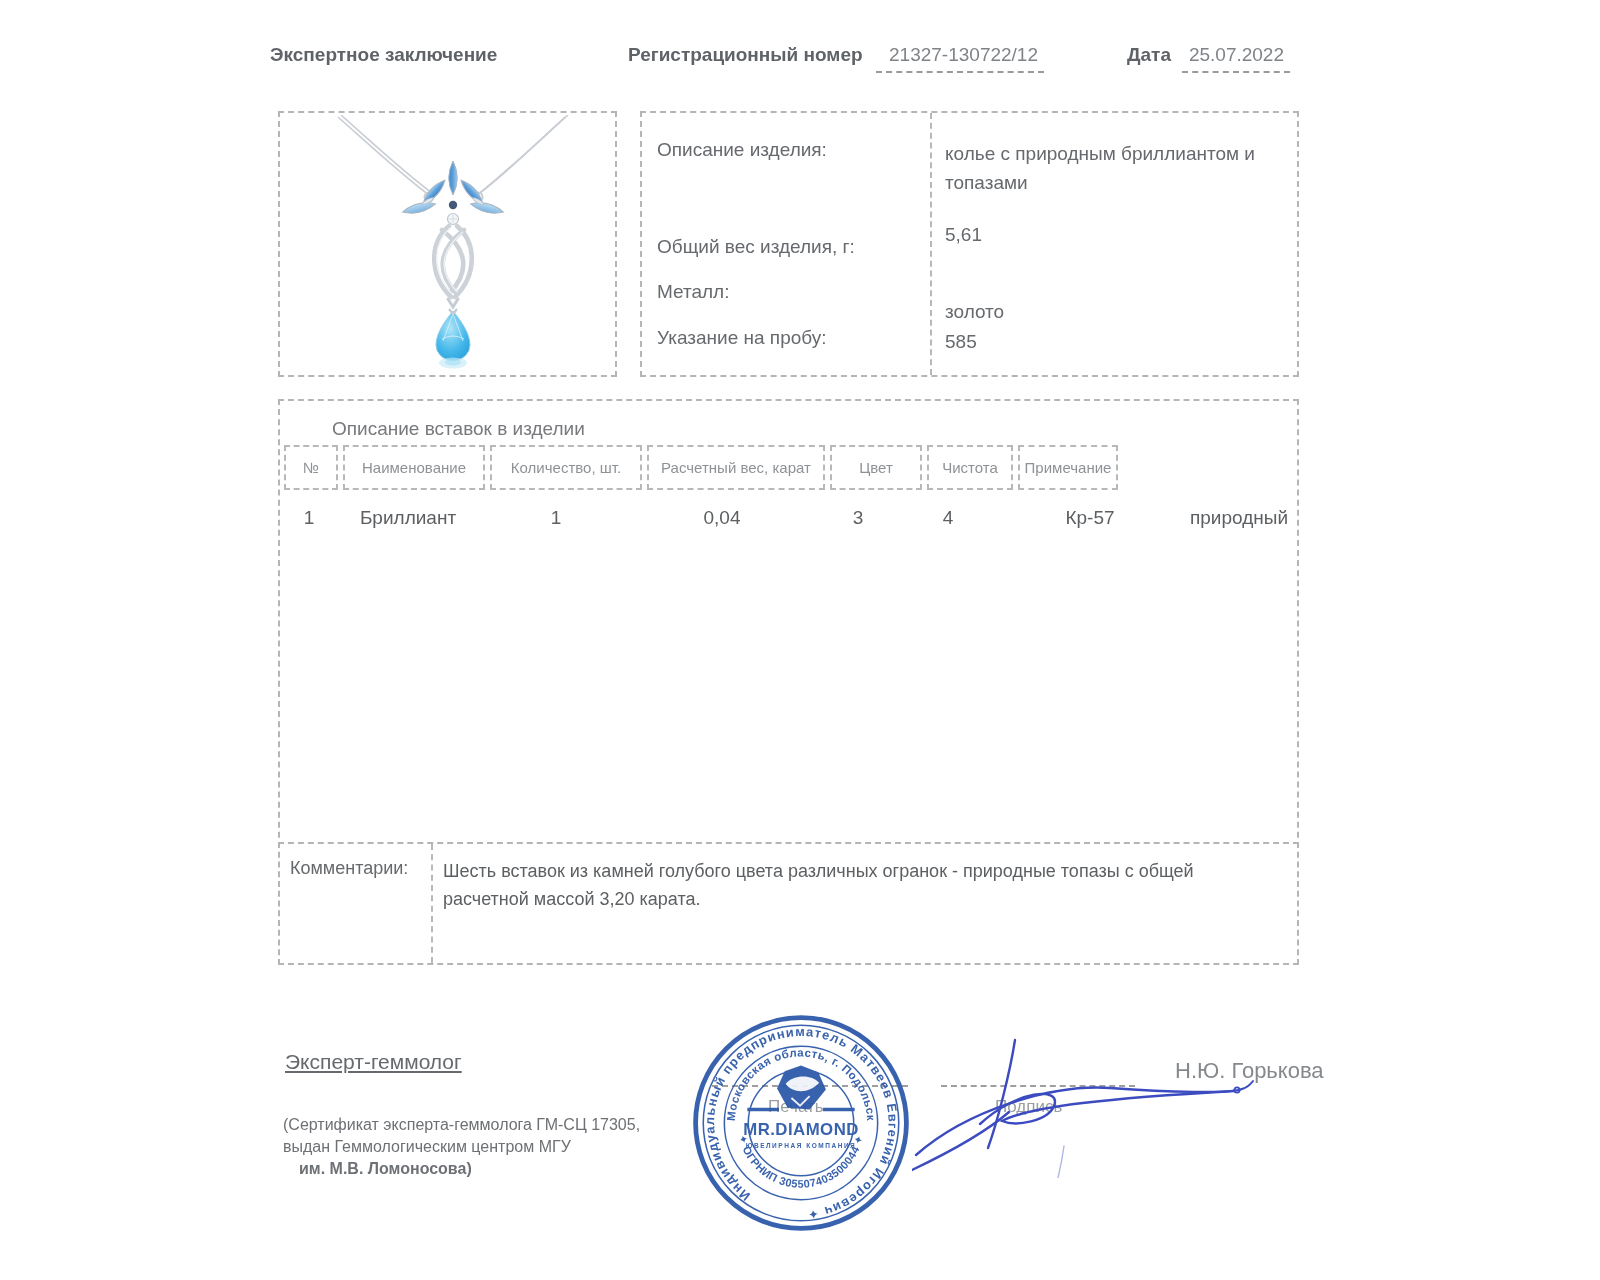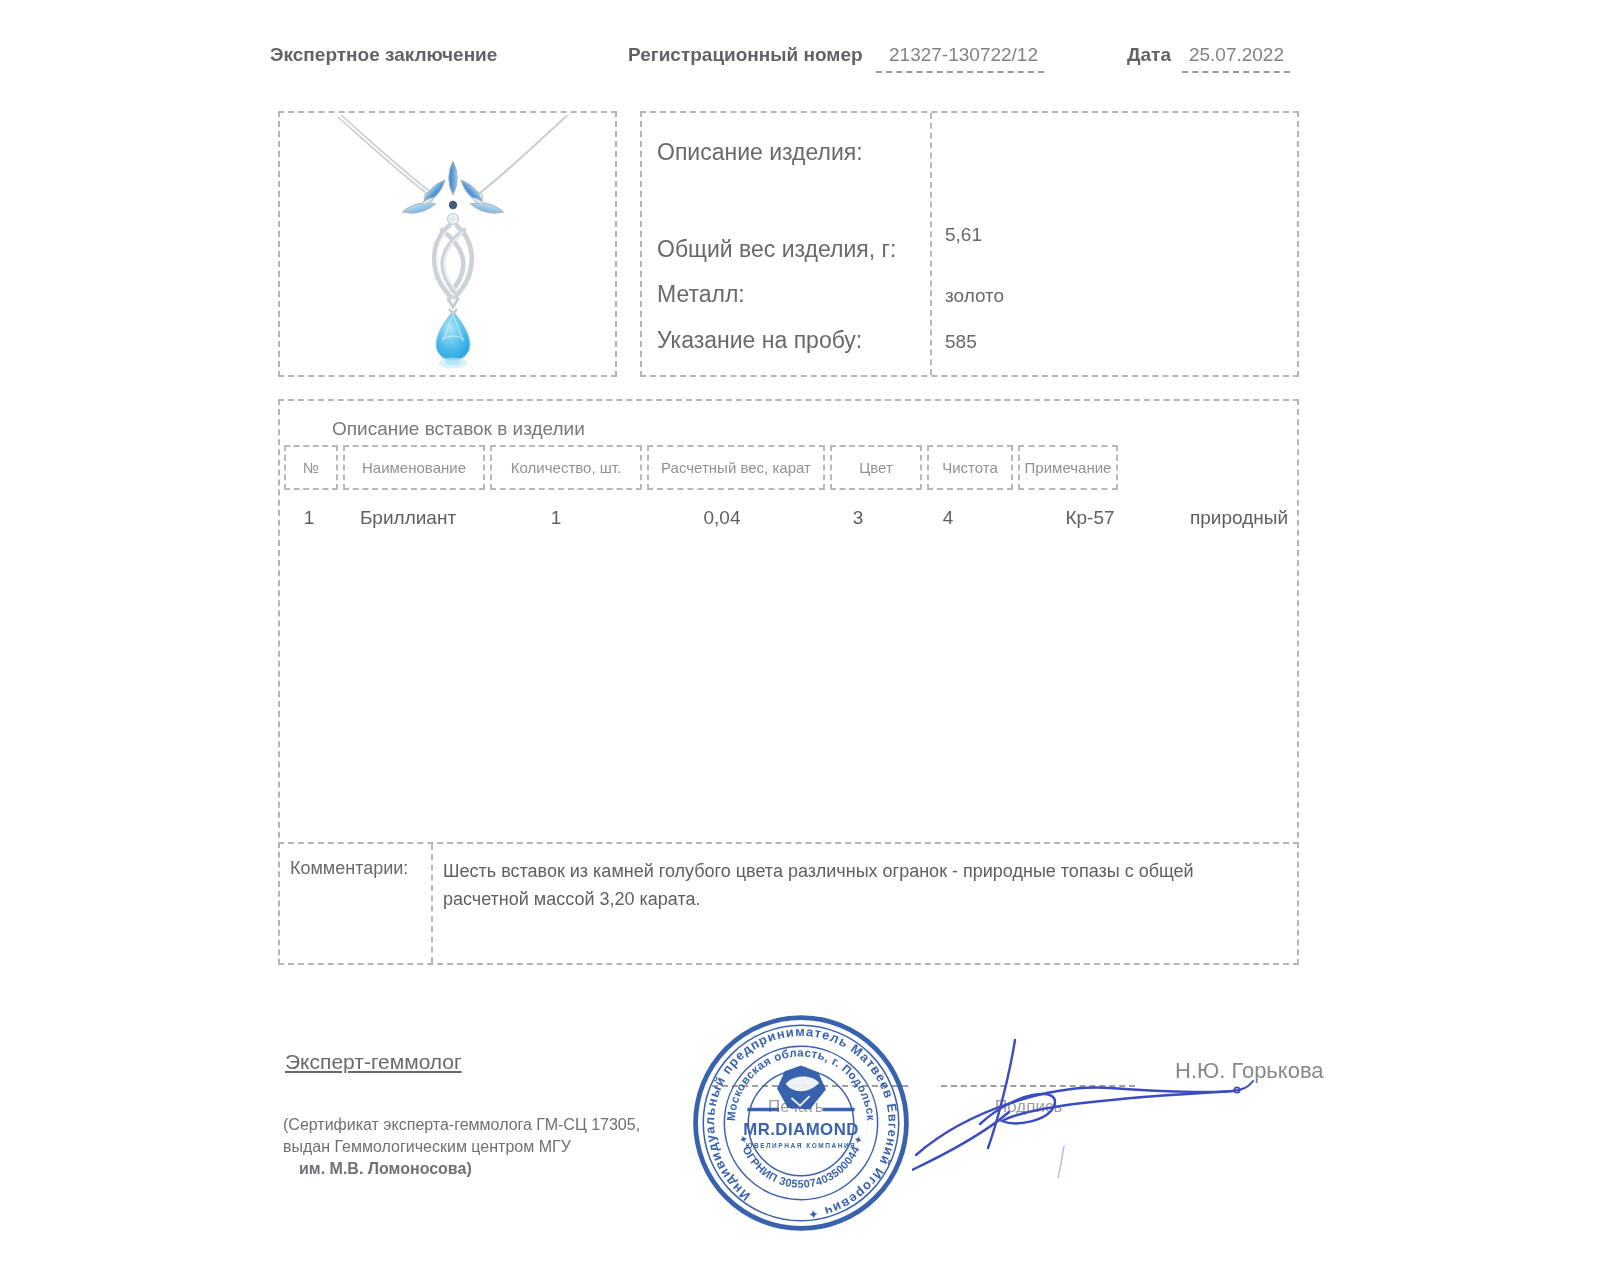--- a/index.html
+++ b/index.html
@@ -4,21 +4,21 @@
 <style>
   html,body{margin:0;padding:0;background:#ffffff;}
   body{width:1600px;height:1280px;position:relative;overflow:hidden;
        font-family:"Liberation Sans","DejaVu Sans",sans-serif;
        -webkit-font-smoothing:antialiased;}
   .abs{position:absolute;}
   .hdr-label{font-size:19px;font-weight:700;color:#5f6368;white-space:nowrap;}
   .hdr-value{font-size:19px;color:#7f8388;white-space:nowrap;
              border-bottom:2px dashed #9a9a9a;padding:0 6px 5px 2px;text-align:right;}
   .panel{border:2px dashed #b5b5b5;background:#fff;}
-  .fld-label{font-size:23px;color:#66696d;white-space:nowrap;}
+  .fld-label{font-size:19px;color:#66696d;white-space:nowrap;}
   .fld-value{font-size:19px;color:#66696d;line-height:1.55;}
   .tbl-title{font-size:19px;color:#77797d;margin-left:40px;}
   .cols{display:flex;gap:5px;}
   .hcell{border:2px dashed #b8b8b8;height:41px;display:flex;align-items:center;
          justify-content:center;font-size:15px;color:#8e9296;white-space:nowrap;}
   .dcell{display:flex;align-items:flex-start;justify-content:center;
          font-size:19px;color:#5d6063;padding-top:17px;white-space:nowrap;}
   .w0{width:50px}.w1{width:138px}.w2{width:148px}.w3{width:174px}
   .w4{width:88px}.w5{width:82px}.w6{width:192px}.w7{width:96px}
   .comment-label{font-size:18px;color:#66696d;}
@@ -104,24 +104,25 @@
     <g>
       <ellipse cx="171" cy="248" rx="14" ry="5.5" fill="#c3e9f8" opacity="0.65"></ellipse>
       <ellipse cx="171" cy="247" rx="8" ry="3.5" fill="#9adcf4" opacity="0.5"></ellipse>
     </g>
   </svg>
 </div>
 
 <div class="abs panel" style="left:640px;top:111px;width:655px;height:262px;">
   <div class="abs" style="left:288px;top:0;bottom:0;border-left:2px dashed #b8b8b8;"></div>
   <div class="abs fld-label" style="left:15px;top:26px;">Описание изделия:</div>
+  <div class="abs fld-value" style="left:303px;top:26px;width:330px;">колье с природным бриллиантом и топазами</div>
   <div class="abs fld-label" style="left:15px;top:123px;">Общий вес изделия, г:</div>
   <div class="abs fld-value" style="left:303px;top:107px;">5,61</div>
   <div class="abs fld-label" style="left:15px;top:168px;">Металл:</div>
-  <div class="abs fld-value" style="left:303px;top:168px;text-align:right;">золото</div>
+  <div class="abs fld-value" style="left:303px;top:184px;text-align:right;">золото</div>
   <div class="abs fld-label" style="left:15px;top:214px;">Указание на пробу:</div>
   <div class="abs fld-value" style="left:303px;top:214px;">585</div>
 </div>
 
 <div class="abs panel" style="left:278px;top:399px;width:1017px;height:455px;">
   <div class="abs tbl-title" style="left:12px;top:17px;">Описание вставок в изделии</div>
   <div class="abs cols" style="left:4px;top:44px;right:4px;">
     <div class="hcell w0">№</div>
     <div class="hcell w1">Наименование</div>
     <div class="hcell w2">Количество, шт.</div>

